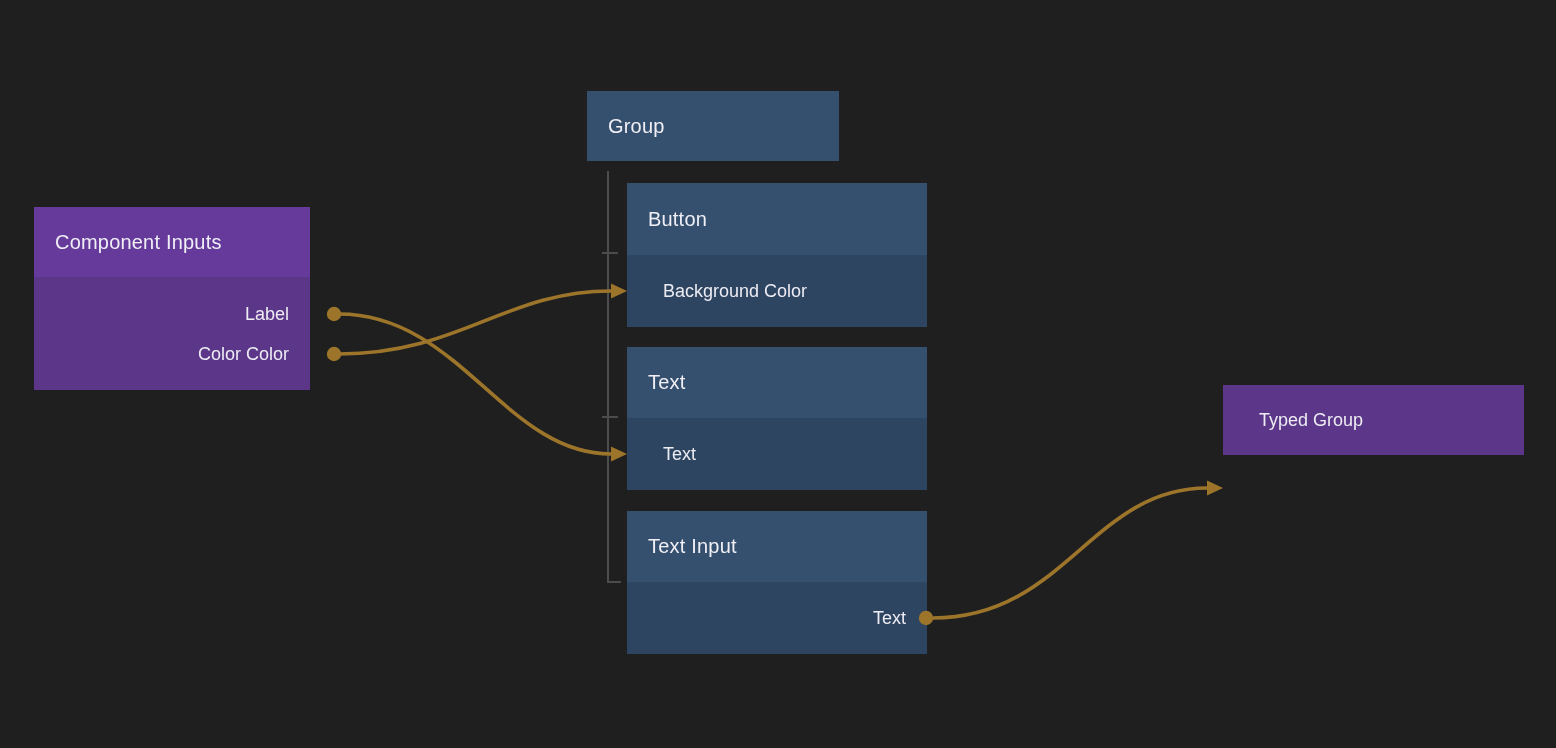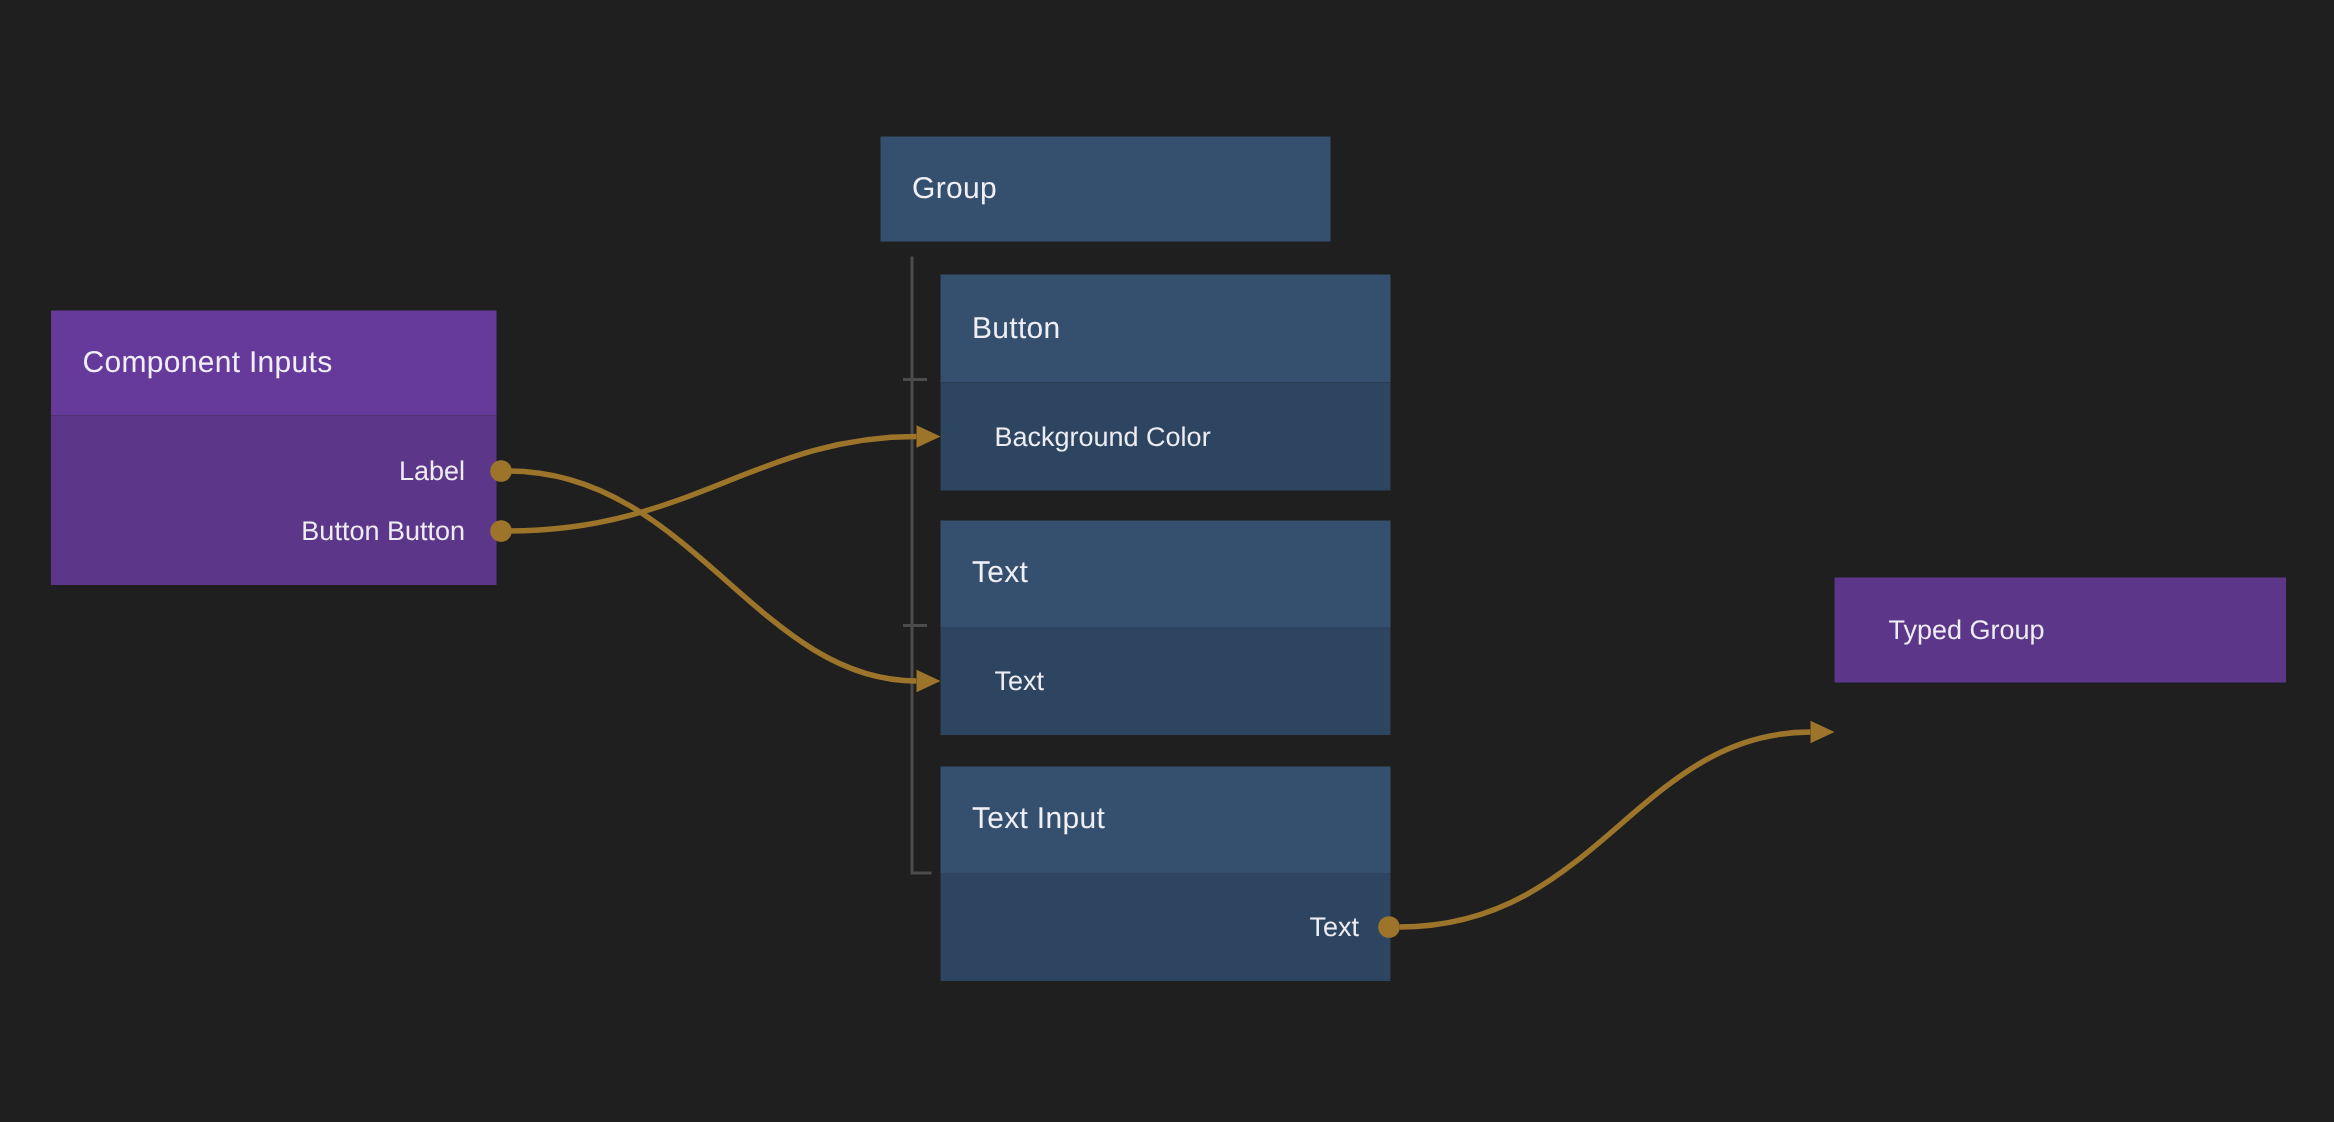--- a/index.html
+++ b/index.html
@@ -42,25 +42,25 @@
     height: 40px;
     font-size: 18px;
     color: #edecf3;
     box-sizing: border-box;
   }
   .port-row.out { justify-content: flex-end; padding-right: 21px; }
   .port-row.in  { justify-content: flex-start; padding-left: 36px; }
   .port-row.tall { height: 72px; }
 
   
-  #node-component-inputs { left: 34px; top: 207px; width: 297px; }
+  #node-component-inputs { left: 34px; top: 207px; width: 276px; }
   #node-component-inputs .node-header { height: 70px; }
   #node-component-inputs .node-body { height: 113px; padding-top: 17px; }
 
-  #node-group { left: 587px; top: 91px; width: 300px; }
+  #node-group { left: 587px; top: 91px; width: 252px; }
   #node-group .node-header { height: 70px; }
 
   #node-button { left: 627px; top: 183px; width: 300px; }
   #node-button .node-header { height: 72px; }
   #node-button .node-body { height: 72px; }
 
   #node-text { left: 627px; top: 347px; width: 300px; }
   #node-text .node-header { height: 71px; }
   #node-text .node-body { height: 72px; }
 
@@ -90,21 +90,21 @@
 
   <div class="node purple" id="node-component-inputs">
     <div class="node-header">
       <span>Component Inputs</span>
     </div>
     <div class="node-body">
       <div class="port-row out">
         <span>Label</span>
       </div>
       <div class="port-row out">
-        <span>Button Button</span>
+        <span>Color Color</span>
       </div>
     </div>
   </div>
 
   <div class="node blue" id="node-group">
     <div class="node-header">
       <span>Group</span>
     </div>
   </div>
 

